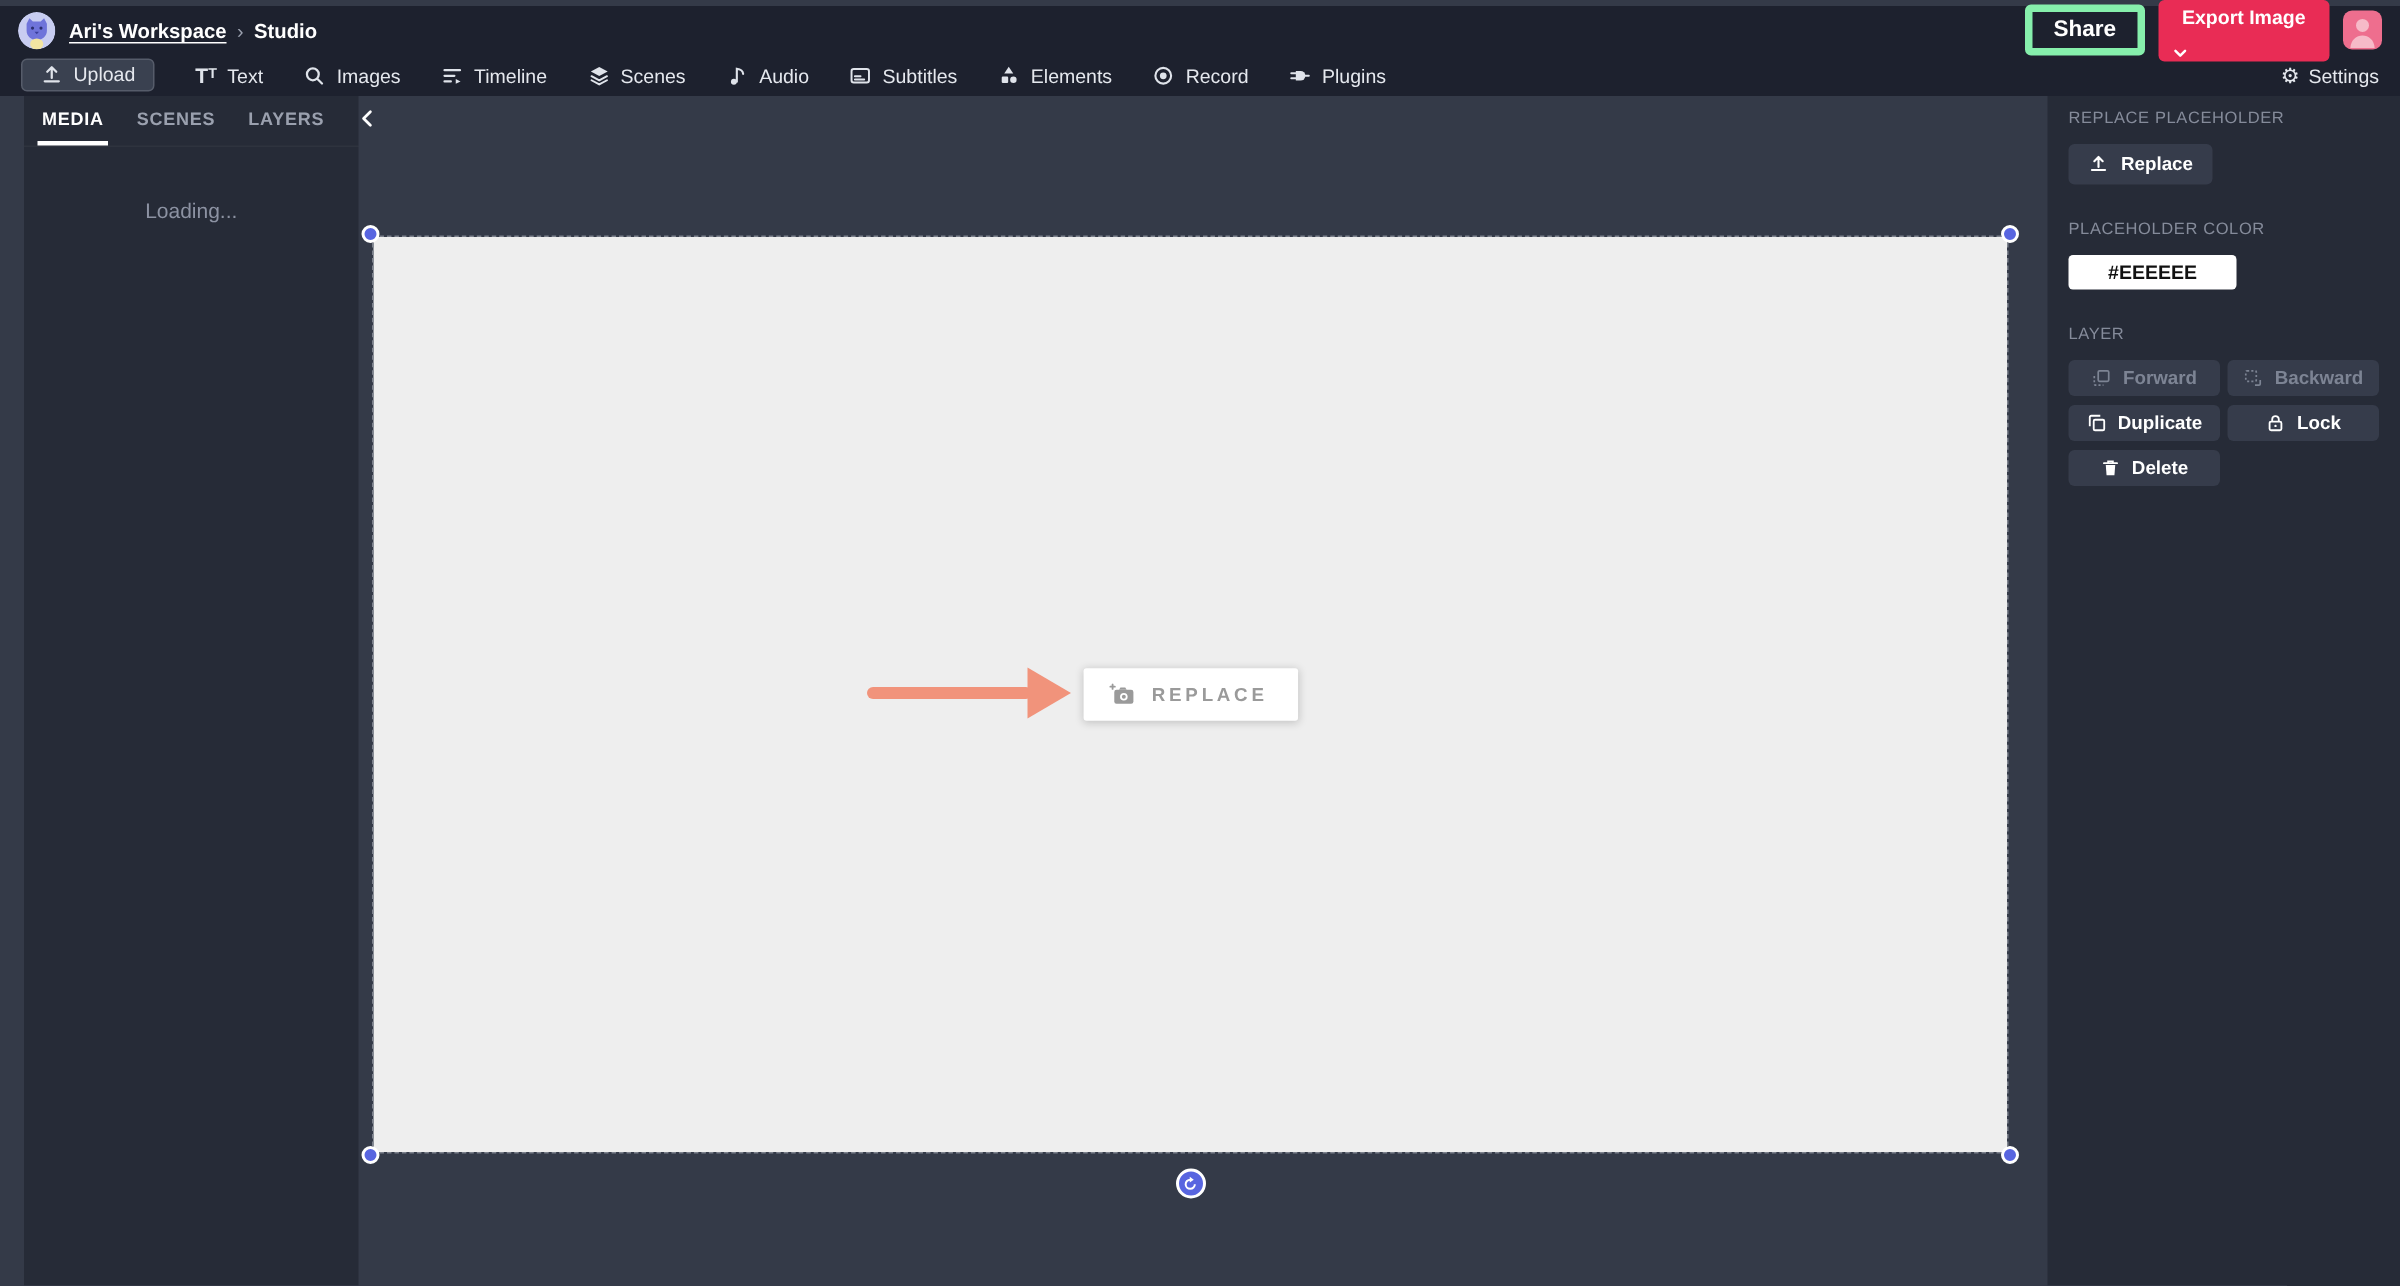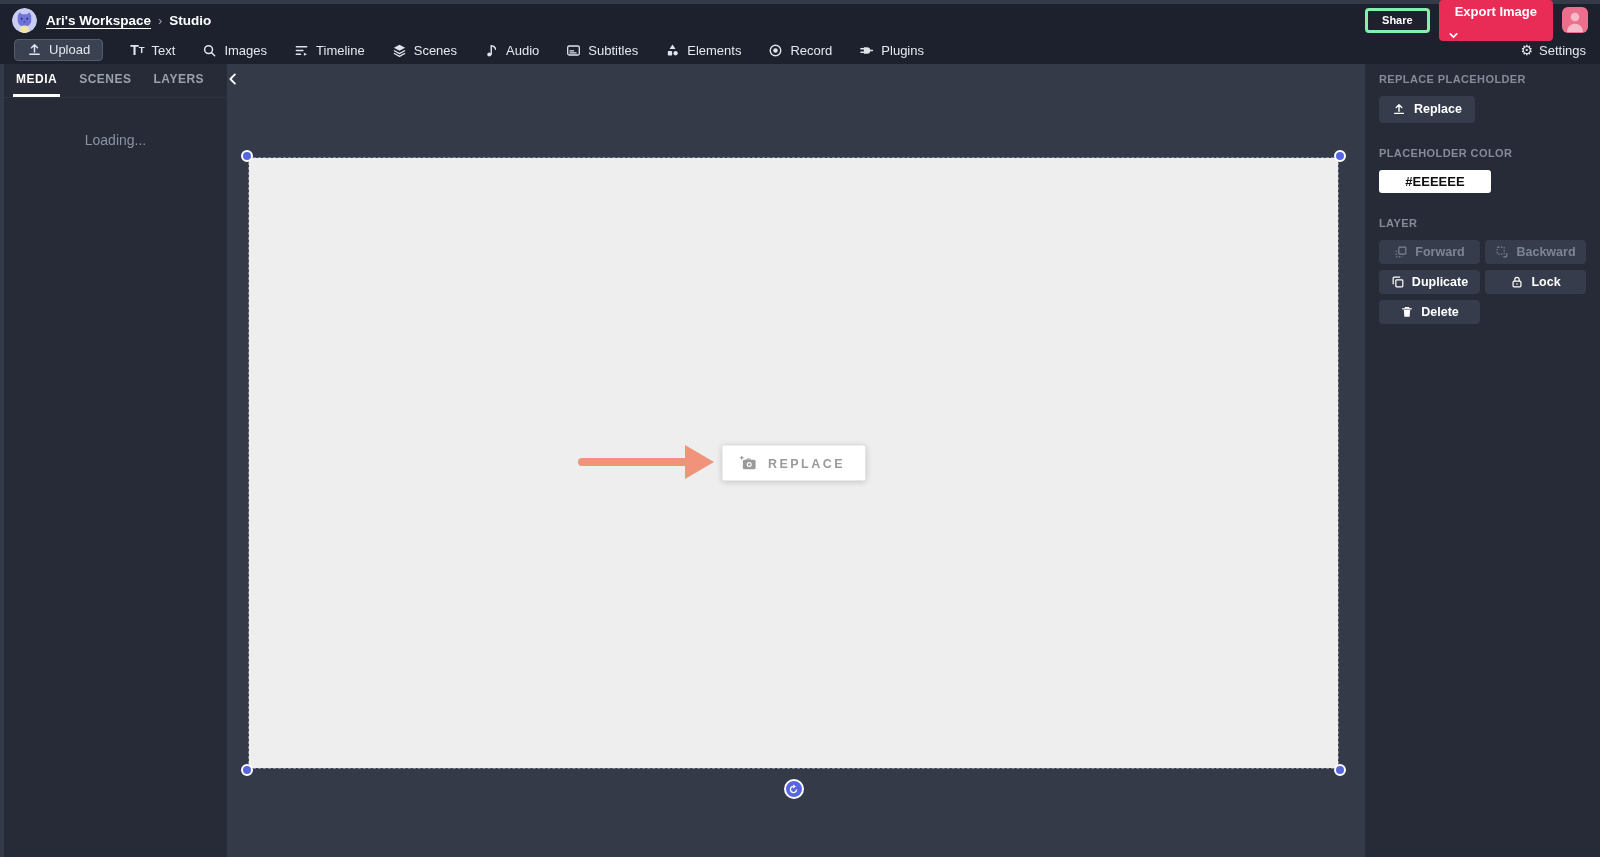--- a/index.html
+++ b/index.html
@@ -16,51 +16,51 @@
   
   .topbar { position:absolute; top:4px; left:0; right:0; height:60px; background:#1d212e; z-index:30; }
   .topbar-row1 { height:32px; display:flex; align-items:center; padding:0 12px; position:relative; }
   .ws-avatar { width:25px; height:25px; border-radius:50%; overflow:hidden; margin-right:9px; flex:0 0 auto; }
   .breadcrumb { display:flex; align-items:center; gap:7px; font-size:13.5px; z-index:2; }
   .breadcrumb .ws-link { color:#fff; font-weight:700; text-decoration:underline; text-underline-offset:3px; cursor:pointer; }
   .breadcrumb .sep { color:#9aa0ae; font-size:13px; }
   .breadcrumb .current { color:#fff; font-weight:600; }
   .doc-title { position:absolute; left:0; right:0; text-align:center; font-size:13.5px; font-weight:600; color:#e8eaef; pointer-events:none; z-index:1; }
   .top-right { display:flex; align-items:center; gap:9px; margin-left:auto; z-index:2; }
-  .share-btn { border:3px solid #86efac; border-radius:4px; padding:3px 14px 4px; color:#fff; font-size:11px; font-weight:600; background:transparent; cursor:pointer; font-family:inherit; }
+  .share-btn { border:5px solid #86efac; border-radius:4px; padding:3px 14px 4px; color:#fff; font-size:15px; font-weight:600; background:transparent; cursor:pointer; font-family:inherit; }
   .export-btn { display:flex; align-items:stretch; background:#e92c55; border-radius:4px; overflow:hidden; color:#fff; cursor:pointer;flex-direction:column; }
   .export-main { padding:4px 16px 5px; font-weight:700; font-size:13px; display:flex; align-items:center; }
   .export-divider { width:1px; background:rgba(255,255,255,.45); margin:3px 0; }
   .export-caret { padding:0 9px; display:flex; align-items:center; }
   .user-avatar { width:26px; height:26px; border-radius:6px; background:#ee6e8e; overflow:hidden; cursor:pointer; flex:0 0 auto; }
 
   .topbar-row2 { height:28px; display:flex; align-items:center; padding:0 14px 0 14px; gap:27px; }
   .tool-item { display:flex; align-items:center; gap:7px; font-size:13px; color:#e5e8ee; cursor:pointer; white-space:nowrap; }
   .tool-item .ic { display:flex; align-items:center; color:#dfe3ea; }
   .tool-item.active { background:#3a4150; border:1px solid #565c6a; border-radius:4px; padding:2px 12px 3px; margin:0; }
   .ticon { font-weight:700; font-size:14px; line-height:1; }
   .ticon small { font-size:9.5px; font-weight:700; }
   .settings-item { margin-left:auto; display:flex; align-items:center; gap:6px; font-size:13px; color:#e5e8ee; cursor:pointer; }
   .gear { font-size:14px; line-height:1; }
 
   
-  .left-sidebar { position:absolute; top:60px; bottom:0; left:4px; width:223px; background:#262b37; z-index:20; }
+  .left-sidebar { position:absolute; top:60px; bottom:0; left:16px; width:223px; background:#262b37; z-index:20; }
   .ls-tabs { display:flex; align-items:stretch; height:38px; padding:0 12px; gap:22px; border-bottom:1px solid rgba(255,255,255,0.04); }
   .ls-tab { position:relative; display:flex; align-items:center; font-size:12px; font-weight:700; letter-spacing:.5px; color:#9aa0ae; cursor:pointer; }
   .ls-tab.active { color:#fff; }
   .ls-tab.active::after { content:""; position:absolute; left:-3px; right:-3px; bottom:0; height:3px; background:#fff; }
   .ls-collapse { margin-left:auto; display:flex; align-items:center; cursor:pointer; color:#fff; }
   .ls-subtabs { display:flex; align-items:center; gap:18px; padding:9px 8px 8px; }
   .ls-subtab { font-size:10.5px; font-weight:700; letter-spacing:.4px; color:#848a99; cursor:pointer; }
   .ls-subtab.active { color:#fff; }
   .ls-loading { margin-top:34px; text-align:center; color:#8c92a2; font-size:14px; }
 
   
   .right-sidebar { position:absolute; top:60px; bottom:0; right:0; width:235px; background:#262b37; padding:13px 14px; z-index:20; }
-  .section-label { font-size:11px; font-weight:700; letter-spacing:.4px; color:#858b9a; }
+  .section-label { font-size:11px; font-weight:400; letter-spacing:.4px; color:#858b9a; }
   .mt { margin-top:24px; }
   .mb { margin-bottom:11px; }
   .rs-replace-btn { display:inline-flex; align-items:center; gap:8px; background:#363c4b; border:none; border-radius:4px; padding:6px 13px 7px; color:#fff; font-size:12.5px; font-weight:600; cursor:pointer; font-family:inherit; }
   .color-input { width:112px; height:23px; border:none; border-radius:3px; background:#fff; color:#101010; font-weight:700; font-size:13px; text-align:center; font-family:inherit; display:block; }
   .layer-grid { display:grid; grid-template-columns:1fr 1fr; gap:6px 5px; }
   .layer-btn { height:24px; display:flex; align-items:center; justify-content:center; gap:7px; background:#363c4b; border:none; border-radius:4px; font-size:12.5px; font-weight:600; color:#fff; cursor:pointer; font-family:inherit; }
   .layer-btn.disabled { color:#7d8494; }
   .layer-btn.col1 { grid-column:1; }
 
   

